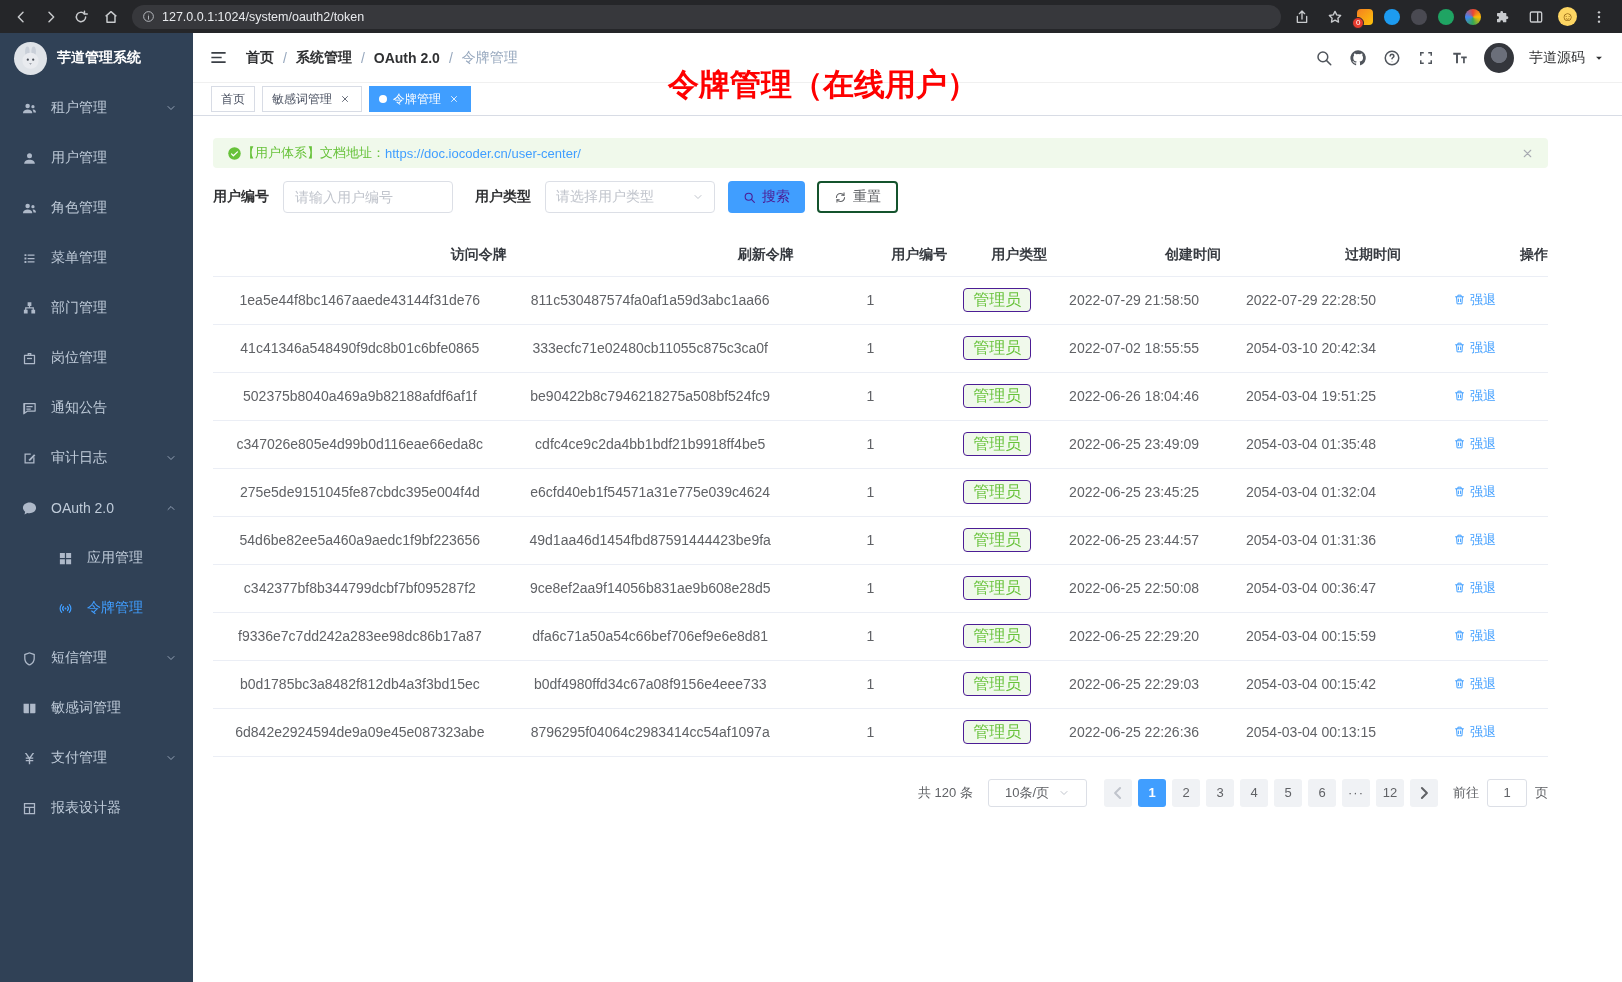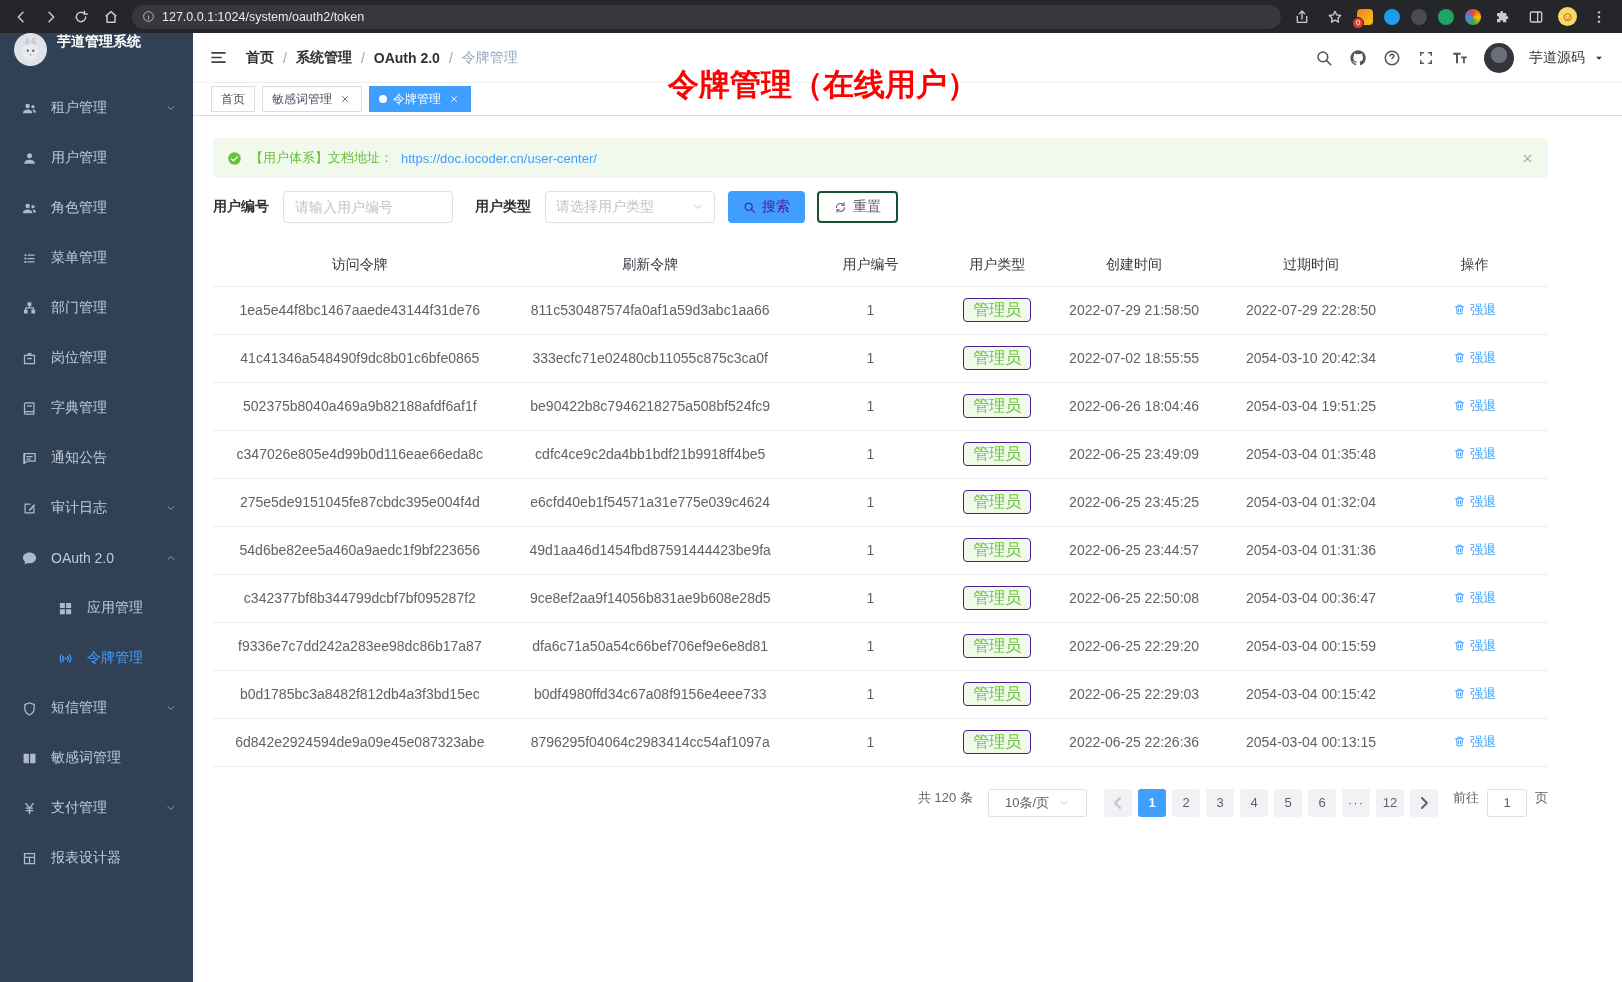--- a/index.html
+++ b/index.html
@@ -22,21 +22,21 @@
   .ext-dot.ext-blue{background:#1d9bf0;border-radius:50%}
   .ext-dot.ext-dark{background:#4a4a52;border-radius:50%}
   .ext-dot.ext-green{background:#1fa463;border-radius:50%}
   .ext-dot.ext-color{background:conic-gradient(#ea4335,#fbbc05,#34a853,#4285f4,#ea4335);border-radius:50%}
   .ext-badge{position:absolute;bottom:-4px;left:-5px;background:#e63b2e;color:#fff;font-size:8px;line-height:10px;padding:0 3px;border-radius:6px;border:1px solid #252629}
   .profile-dot{width:19px;height:19px;border-radius:50%;background:#fdd663;color:#7a4a00;font-size:13px;display:inline-flex;align-items:center;justify-content:center;cursor:pointer}
 
   
   .app{flex:1;display:flex;min-height:0}
   .sidebar{width:193px;background:#304156;display:flex;flex-direction:column;flex:0 0 auto;overflow:hidden}
-  .logo{height:50px;display:flex;align-items:flex-start;gap:10px;padding:0 14px;cursor:pointer;flex:0 0 auto}
+  .logo{height:50px;display:flex;align-items:center;gap:10px;padding:0 14px;cursor:pointer;flex:0 0 auto}
   .logo-avatar{width:33px;height:33px;border-radius:50%;background:#dfe3e8;display:flex;align-items:center;justify-content:center;overflow:hidden}
   .logo-avatar svg{width:27px;height:27px}
   .logo-title{color:#fff;font-weight:700;font-size:14px;white-space:nowrap}
   .menu{flex:1;overflow:hidden}
   .menu-item{height:50px;display:flex;align-items:center;padding:0 16px 0 22px;gap:14px;color:#bfcbd9;font-size:14px;cursor:pointer;white-space:nowrap}
   .menu-item .icon{font-size:15px;color:#aeb9c9}
   .menu-item .arrow{margin-left:auto;font-size:12px;color:#93a1b5}
   .submenu .menu-item{padding-left:58px}
   .menu-item.active,.menu-item.active .icon{color:#409eff}
 
@@ -59,52 +59,52 @@
   
   .tags{height:33px;background:#fff;border-bottom:1px solid #d8dce5;display:flex;align-items:center;padding:0 18px;gap:7px;flex:0 0 auto;box-shadow:0 1px 3px rgba(0,0,0,.04)}
   .tag{height:26px;border:1px solid #d8dce5;background:#fff;color:#495060;font-size:12px;display:inline-flex;align-items:center;gap:6px;padding:0 9px;cursor:pointer}
   .tag .dot{width:8px;height:8px;border-radius:50%;background:#fff}
   .tag.active{background:#409eff;border-color:#409eff;color:#fff}
   .tag-close{font-size:10px;width:14px;height:14px;border-radius:50%}
 
   
   .content{flex:1;background:#fff;padding:22px 74px 0 20px;position:relative;overflow:hidden}
 
-  .alert{height:40px;background:#f0f9eb;border-radius:4px;display:flex;align-items:center;gap:8px;padding:0 14px;font-size:13px;color:#67c23a}
+  .alert{height:30px;background:#f0f9eb;border-radius:4px;display:flex;align-items:center;padding:0 14px;font-size:13px;color:#67c23a}
   .a-check{font-size:15px}
   .a-link{color:#409eff;text-decoration:none;cursor:pointer}
   .a-close{margin-left:auto;color:#a8abb2;font-size:13px;cursor:pointer}
 
   .filters{margin-top:13px;display:flex;align-items:center;font-size:14px}
   .f-label{font-weight:700;color:#303133;margin-right:14px;white-space:nowrap}
   .f-input{width:170px;height:32px;border:1px solid #dcdfe6;border-radius:4px;padding:0 11px;font-size:14px;color:#606266;margin-right:22px;outline:none;font-family:inherit}
   .f-input::placeholder{color:#c0c4cc}
   .f-select{width:170px;height:32px;border:1px solid #dcdfe6;border-radius:4px;padding:0 10px;display:flex;align-items:center;justify-content:space-between;margin-right:13px;cursor:pointer;background:#fff}
   .f-placeholder{color:#c0c4cc;font-size:14px}
   .sel-caret{color:#c0c4cc;font-size:12px}
   .btn{height:32px;border-radius:4px;border:none;display:inline-flex;align-items:center;gap:6px;font-size:14px;padding:0 15px;cursor:pointer;font-family:inherit}
   .btn.primary{background:#409eff;color:#4c1d95;margin-right:12px}
   .btn.plain{background:#fff;border:2px solid #14532d;color:#606266}
   .btn .icon{font-size:13px}
 
   .grid{width:100%;border-collapse:collapse;margin-top:21px;table-layout:fixed;font-size:14px}
-  .grid th{height:42px;font-weight:400;color:#35393f;border-bottom:1px solid #ebeef5;text-align:center;white-space:nowrap}
+  .grid th{height:42px;font-weight:700;color:#35393f;border-bottom:1px solid #ebeef5;text-align:right;white-space:nowrap}
   .grid td{height:48px;color:#606266;border-bottom:1px solid #ebeef5;text-align:center;white-space:nowrap;overflow:hidden}
   .grid th:nth-child(1),.grid td:nth-child(1){width:22%}
   .grid th:nth-child(2),.grid td:nth-child(2){width:21.5%}
   .grid th:nth-child(3),.grid td:nth-child(3){width:11.5%}
   .grid th:nth-child(4),.grid td:nth-child(4){width:7.5%}
   .grid th:nth-child(5),.grid td:nth-child(5){width:13%}
   .grid th:nth-child(6),.grid td:nth-child(6){width:13.5%}
   .grid th:nth-child(7),.grid td:nth-child(7){width:11%}
   .tag-success{display:inline-block;background:#f0f9eb;border:1px solid #4c1d95;color:#67c23a;font-size:16px;height:24px;line-height:22px;padding:0 9px;border-radius:4px}
   .action-link{color:#409eff;font-size:13px;display:inline-flex;align-items:center;gap:4px;cursor:pointer;text-decoration:none}
   .action-link .icon{font-size:13px}
 
-  .pagination{margin-top:22px;display:flex;align-items:flex-start;justify-content:flex-end;font-size:13px;color:#606266}
+  .pagination{margin-top:22px;display:flex;align-items:center;justify-content:flex-end;font-size:13px;color:#606266}
   .pg-total{margin-right:15px}
   .size-select{height:28px;border:1px solid #dcdfe6;border-radius:3px;display:flex;align-items:center;gap:9px;padding:0 16px;margin-right:14px;color:#606266;cursor:pointer;background:#fff}
   .pages{display:flex;align-items:center}
   .page-btn{min-width:28px;height:28px;margin:0 3px;border:none;border-radius:3px;background:#f0f2f5;color:#606266;font-size:13px;display:inline-flex;align-items:center;justify-content:center;cursor:pointer;font-family:inherit;padding:0 4px}
   .page-btn.active{background:#409eff;color:#fff;font-weight:700}
   .page-btn.more{letter-spacing:1px}
   .page-btn.nav{font-size:12px}
   .page-btn.disabled{color:#c0c4cc;cursor:default}
   .pg-goto-label{margin:0 8px 0 12px}
   .goto-input{width:40px;height:28px;border:1px solid #dcdfe6;border-radius:3px;text-align:center;font-size:13px;color:#606266;outline:none;font-family:inherit}
@@ -263,29 +263,20 @@
             <span class="menu-label">部门管理</span>
           </div>
           <div class="menu-item">
             <span class="icon">
               <svg viewBox="0 0 24 24" fill="currentColor">
                 <path d="M9 3h6v3h5a1 1 0 011 1v13a1 1 0 01-1 1H4a1 1 0 01-1-1V7a1 1 0 011-1h5zm2 2v1h2V5zM5 8v11h14V8z"></path>
                 <path d="M8 11h8v2H8z"></path>
               </svg>
             </span>
             <span class="menu-label">岗位管理</span>
-          </div>
-          <div class="menu-item">
-            <span class="icon">
-              <svg viewBox="0 0 24 24" fill="currentColor">
-                <path d="M6 2h13a1 1 0 011 1v18a1 1 0 01-1 1H6a3 3 0 01-3-3V5a3 3 0 013-3zm0 2a1 1 0 00-1 1v11.2c.3-.1.6-.2 1-.2h12V4zM5 19a1 1 0 001 1h12v-2H6a1 1 0 00-1 1z"></path>
-                <path d="M8 7h8v2H8z"></path>
-              </svg>
-            </span>
-            <span class="menu-label">字典管理</span>
           </div>
           <div class="menu-item">
             <span class="icon">
               <svg viewBox="0 0 24 24" fill="currentColor">
                 <path d="M3 3h18a1 1 0 011 1v12a1 1 0 01-1 1H9l-5.7 4.3a.8.8 0 01-1.3-.7V4a1 1 0 011-1zm2 2v12.5L8.3 15H20V5z"></path>
                 <path d="M7 8h10v2H7zm0 4h7v2H7z"></path>
               </svg>
             </span>
             <span class="menu-label">通知公告</span>
           </div>

